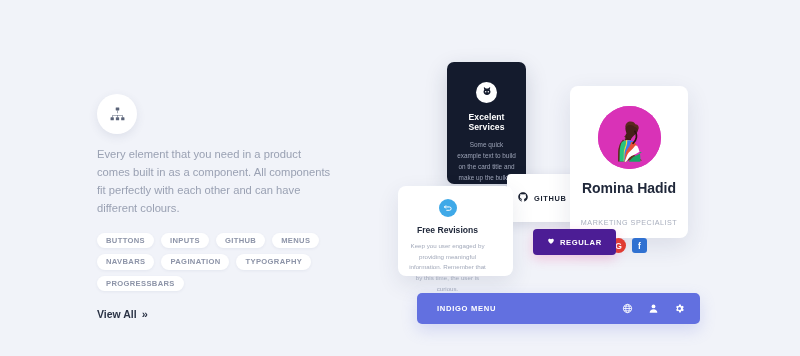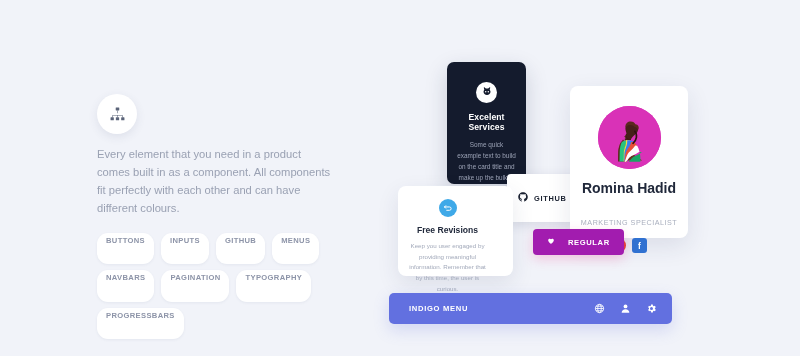--- a/index.html
+++ b/index.html
@@ -62,21 +62,21 @@
     display: flex;
     flex-wrap: wrap;
     gap: 6px 7px;
     margin-top: 15px;
     width: 250px;
   }
 
   .tag-pill {
     background: #ffffff;
     border-radius: 11px;
-    padding: 4px 9px 20px 9px;
+    padding: 4px 9px 4px 9px;
     font-size: 7.6px;
     letter-spacing: .35px;
     color: #8d94a8;
     font-weight: 600;
     box-shadow: 0 1px 3px rgba(60,72,110,.07);
     white-space: nowrap;
     line-height: 1;
   }
 
   .view-all {
@@ -237,38 +237,38 @@
     font-size: 6.2px;
     line-height: 1.72;
     color: #a2a9ba;
   }
 
   
   .regular-btn {
     position: absolute;
     left: 533px;
     top: 229px;
-    background: #a21caf;
+    background: #4c1d95;
     border-radius: 4px;
     padding: 8px 14px;
     color: #ffffff;
     font-size: 7.6px;
     font-weight: 700;
     letter-spacing: .6px;
     display: flex;
     align-items: center;
-    gap: 13px;
+    gap: 5px;
     box-shadow: 0 4px 12px rgba(236,78,156,.28);
     cursor: pointer;
   }
 
   
   .indigo-menu {
     position: absolute;
-    left: 389px;
+    left: 417px;
     top: 293px;
     width: 283px;
     height: 31px;
     background: #6270e0;
     border-radius: 5px;
     box-shadow: 0 6px 16px rgba(98,112,224,.22);
     display: flex;
     align-items: center;
     padding: 0 15px 0 20px;
     justify-content: space-between;

